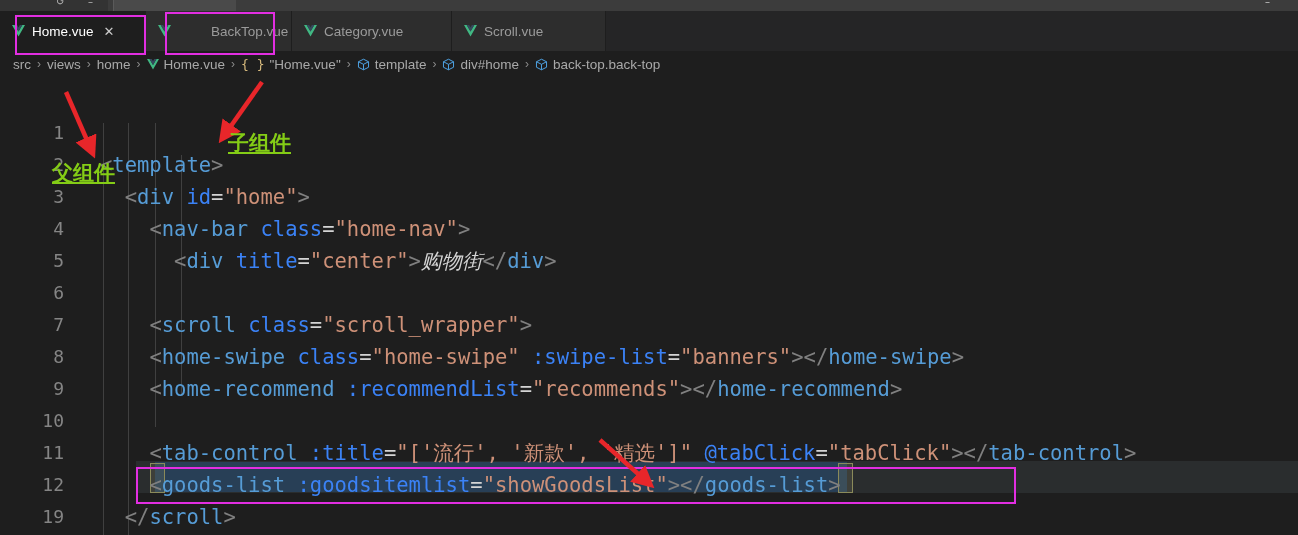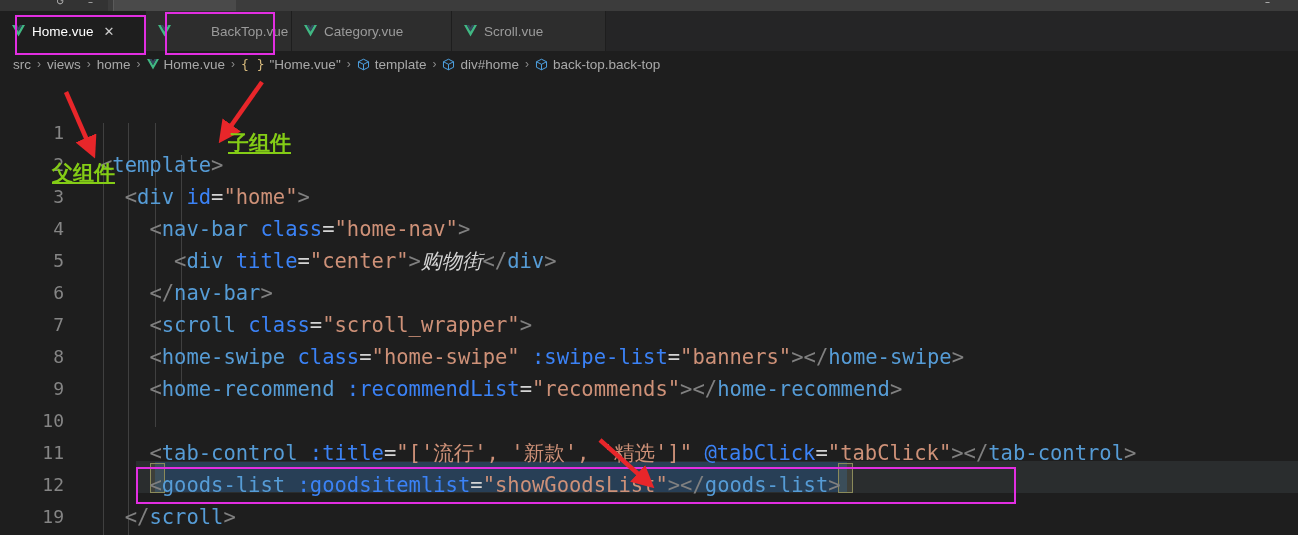--- a/index.html
+++ b/index.html
@@ -352,21 +352,20 @@
       <span class="ltext">    <span class="t-punc">&lt;</span><span class="t-tag">nav-bar</span> <span class="t-attr">class</span><span class="t-eq">=</span><span class="t-str">"home-nav"</span><span class="t-punc">&gt;</span></span>
     </div>
 
     <div class="code-line" style="top:104px;">
       <span class="lnum">4</span>
       <span class="ltext">      <span class="t-punc">&lt;</span><span class="t-tag">div</span> <span class="t-attr">title</span><span class="t-eq">=</span><span class="t-str">"center"</span><span class="t-punc">&gt;</span><span class="t-txt">购物街</span><span class="t-punc">&lt;/</span><span class="t-tag">div</span><span class="t-punc">&gt;</span></span>
     </div>
 
     <div class="code-line" style="top:136px;">
       <span class="lnum">5</span>
-      <span class="ltext">    <span class="t-punc">&lt;/</span><span class="t-tag">nav-bar</span><span class="t-punc">&gt;</span></span>
     </div>
 
     <div class="code-line" style="top:168px;">
       <span class="lnum">6</span>
       <span class="ltext">    <span class="t-punc">&lt;</span><span class="t-tag">scroll</span> <span class="t-attr">class</span><span class="t-eq">=</span><span class="t-str">"scroll_wrapper"</span><span class="t-punc">&gt;</span></span>
     </div>
 
     <div class="code-line" style="top:200px;">
       <span class="lnum">7</span>
       <span class="ltext">    <span class="t-punc">&lt;</span><span class="t-tag">home-swipe</span> <span class="t-attr">class</span><span class="t-eq">=</span><span class="t-str">"home-swipe"</span> <span class="t-attr">:swipe-list</span><span class="t-eq">=</span><span class="t-str">"banners"</span><span class="t-punc">&gt;&lt;/</span><span class="t-tag">home-swipe</span><span class="t-punc">&gt;</span></span>

